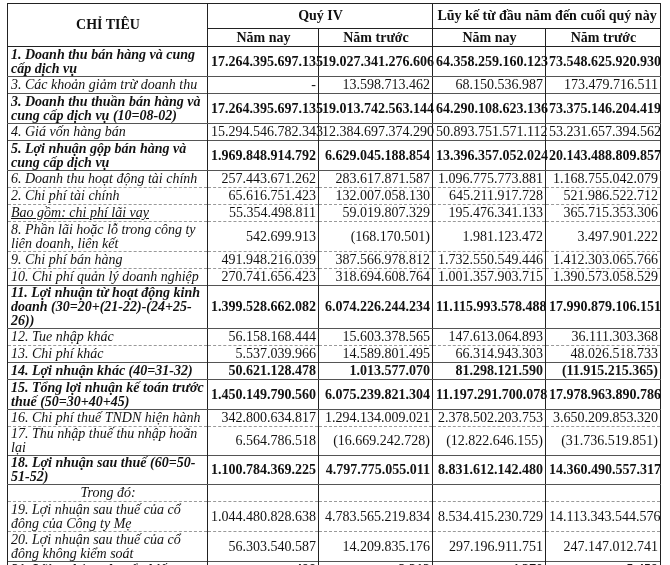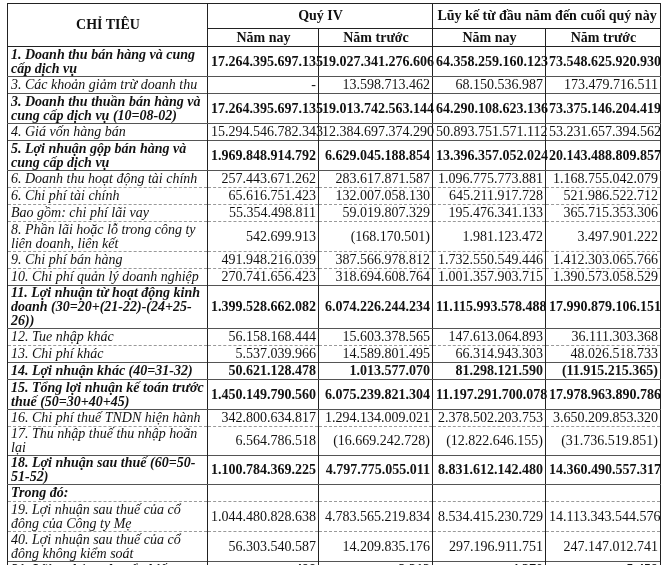--- a/index.html
+++ b/index.html
@@ -25,22 +25,22 @@
       vertical-align: middle;
     }
     table.fin th { font-weight: bold; text-align: center; }
     table.fin tr.h1 th { height: 24px; }
     table.fin tr.h2 th { height: 17px; }
     table.fin td.lbl { text-align: left; font-style: italic; }
     table.fin td.num { text-align: right; white-space: nowrap; }
     table.fin tr.single td { height: 16px; }
     table.fin tr.double td { height: 29px; }
     table.fin tr.bold td { font-weight: bold; }
-    table.fin tr.italic td.lbl { font-style: italic; }
-    table.fin tr.bolditalic td.lbl { font-weight: bold; font-style: italic; }
+    table.fin tr.italic td.lbl { font-style: italic; text-decoration: underline; }
+    table.fin tr.bolditalic td.lbl { font-weight: normal; font-style: italic; text-align: center; }
     table.fin tr td { border-top: 1px dashed #999; border-bottom: 1px dashed #999; }
     table.fin tr.solidtop td { border-top: 1px solid #222; }
     table.fin tr:last-child td { border-bottom: 1px solid #222; }
     table.fin tr.bold td { border-top: 1px solid #555; border-bottom: 1px solid #555; }
   </style>
 </head>
 <body>
 
 <table class="fin">
   <colgroup>
@@ -100,21 +100,21 @@
       <td class="num">20.143.488.809.857</td>
     </tr>
     <tr class="single">
       <td class="lbl">6. Doanh thu hoạt động tài chính</td>
       <td class="num">257.443.671.262</td>
       <td class="num">283.617.871.587</td>
       <td class="num">1.096.775.773.881</td>
       <td class="num">1.168.755.042.079</td>
     </tr>
     <tr class="single">
-      <td class="lbl">6. Chi phí tài chính</td>
+      <td class="lbl">2. Chi phí tài chính</td>
       <td class="num">65.616.751.423</td>
       <td class="num">132.007.058.130</td>
       <td class="num">645.211.917.728</td>
       <td class="num">521.986.522.712</td>
     </tr>
     <tr class="single italic">
       <td class="lbl">Bao gồm: chi phí lãi vay</td>
       <td class="num">55.354.498.811</td>
       <td class="num">59.019.807.329</td>
       <td class="num">195.476.341.133</td>
@@ -205,21 +205,21 @@
       <td class="num"></td>
     </tr>
     <tr class="double">
       <td class="lbl">19. Lợi nhuận sau thuế của cổ đông của Công ty Mẹ</td>
       <td class="num">1.044.480.828.638</td>
       <td class="num">4.783.565.219.834</td>
       <td class="num">8.534.415.230.729</td>
       <td class="num">14.113.343.544.576</td>
     </tr>
     <tr class="double">
-      <td class="lbl">40. Lợi nhuận sau thuế của cổ đông không kiểm soát</td>
+      <td class="lbl">20. Lợi nhuận sau thuế của cổ đông không kiểm soát</td>
       <td class="num">56.303.540.587</td>
       <td class="num">14.209.835.176</td>
       <td class="num">297.196.911.751</td>
       <td class="num">247.147.012.741</td>
     </tr>
     <tr class="single bold">
       <td class="lbl">21. Lãi cơ bản trên cổ phiếu</td>
       <td class="num">498</td>
       <td class="num">2.212</td>
       <td class="num">4.370</td>

